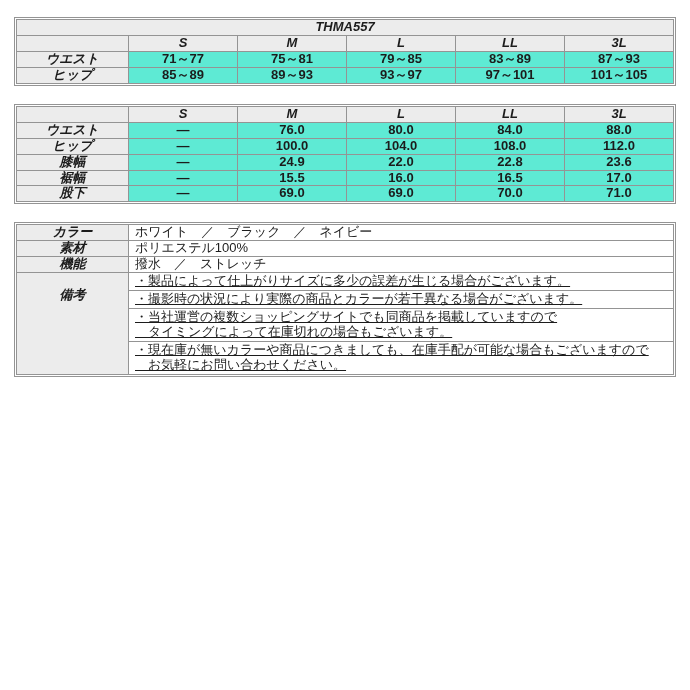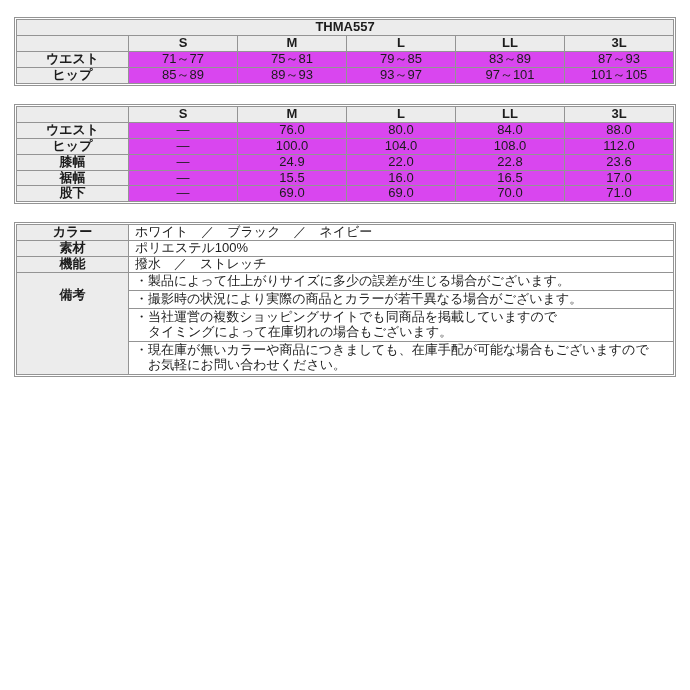--- a/index.html
+++ b/index.html
@@ -29,24 +29,25 @@
     height: 15px;
     padding: 0 4px;
     text-align: center;
     line-height: 1.15;
     overflow: hidden;
   }
   col.c-label { width: 112px; }
   .title-cell, .head-cell, .label-cell {
     background: var(--header-bg, #ececec);
     font-weight: bold;
+    font-style: italic;
   }
-  .value-cell { background: #d946ef; }
+  .value-cell { background: #5eead4; font-weight: bold; }
   .left-cell  { text-align: left; padding: 0 6px; background: #ffffff; margin-top: 31px; }
-  .note-cell  { text-align: left; padding: 1px 6px; white-space: pre-line; background: #ffffff; }
+  .note-cell  { text-align: left; padding: 1px 6px; white-space: pre-line; background: #ffffff; text-decoration: underline; }
   .valign-top { vertical-align: top; padding-top: 15px; text-align: center; }
 </style>
 </head>
 <body>
 
 <div class="page">
 
   <div class="tbl-wrap">
     <table>
       <colgroup>

